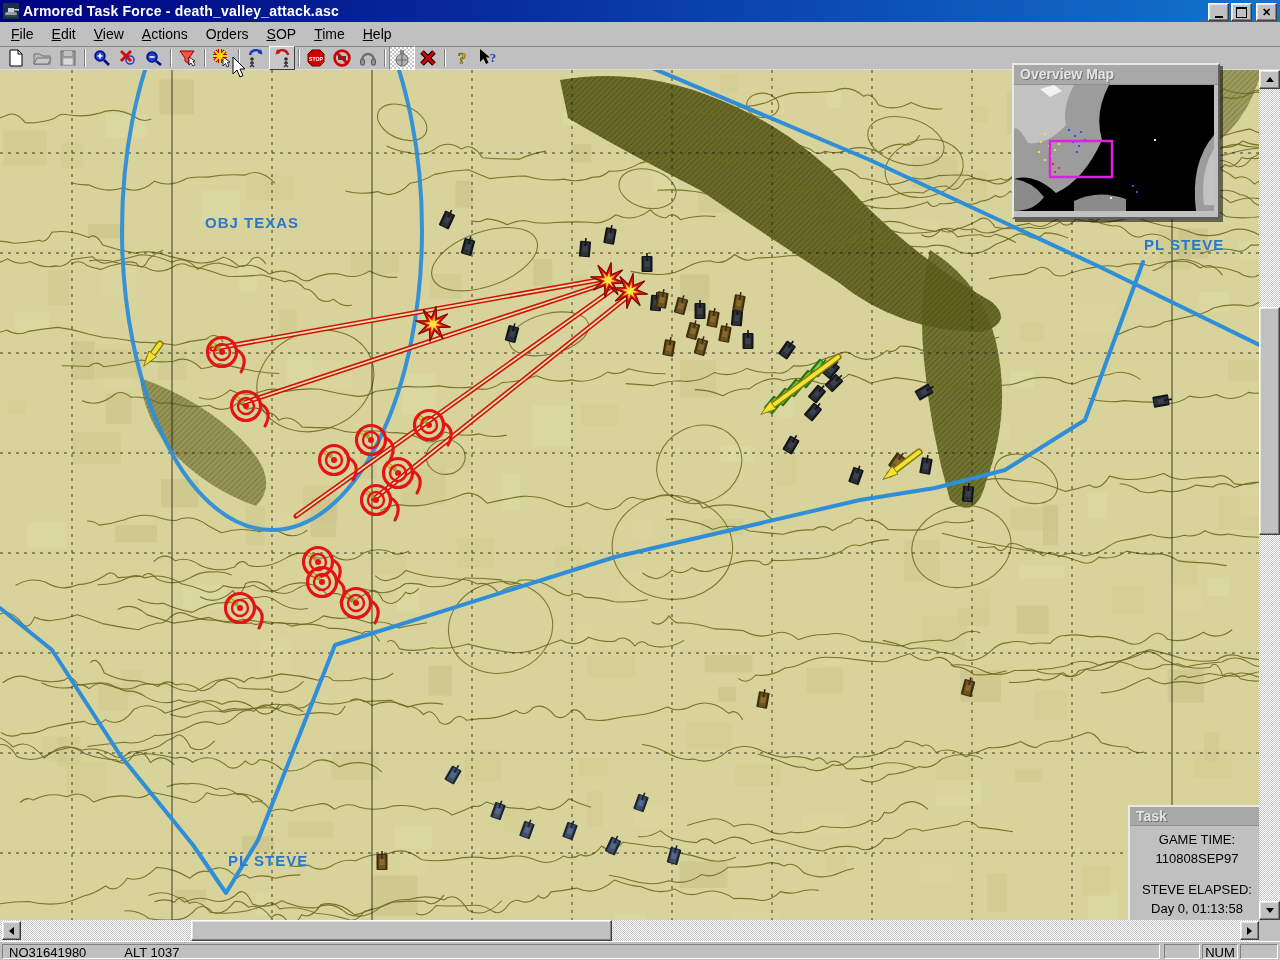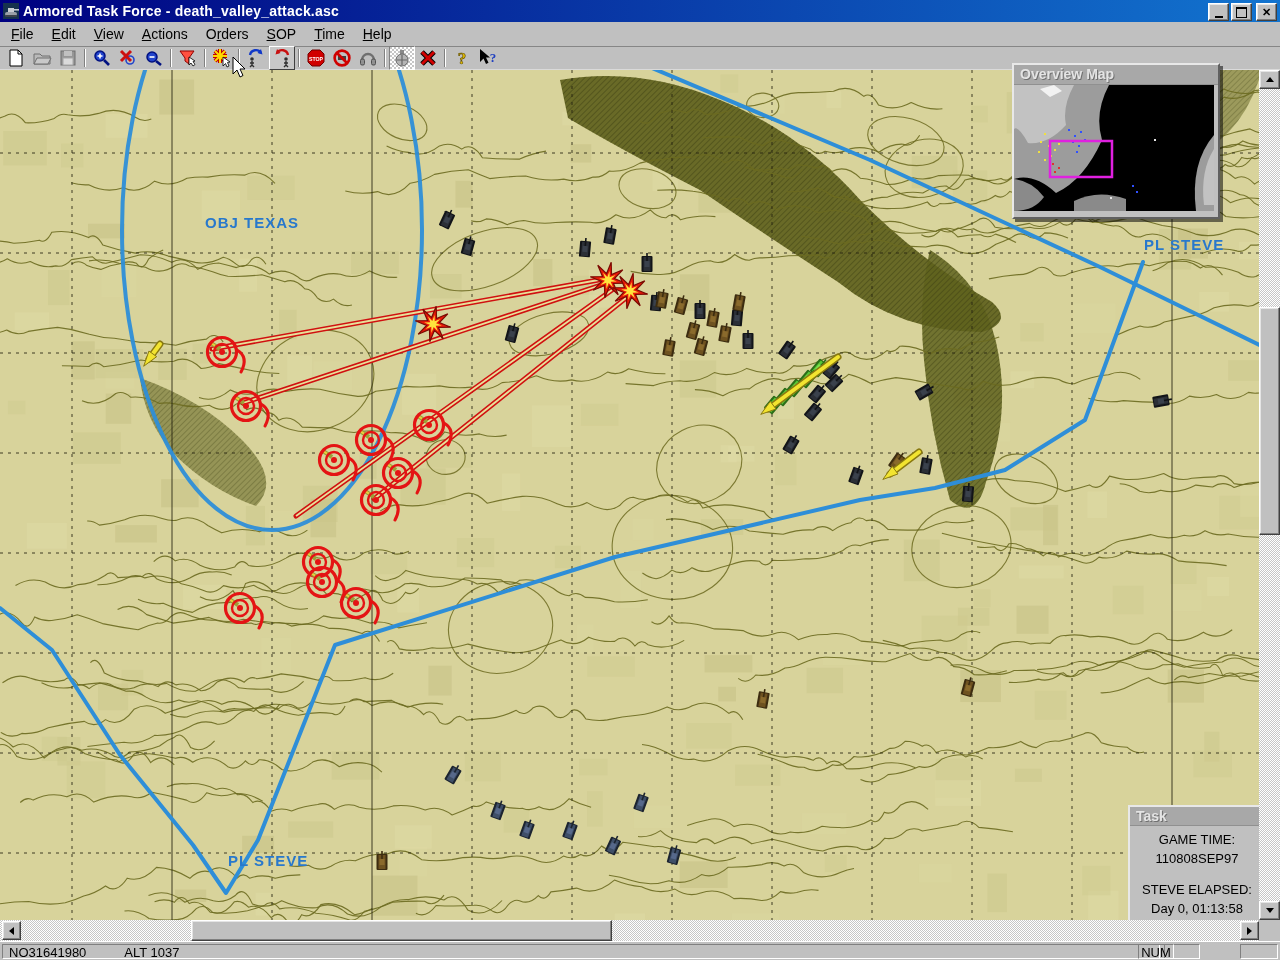--- a/index.html
+++ b/index.html
@@ -985,21 +985,21 @@
   <div style="position:absolute;left:1259px;top:920px;width:21px;height:21px;background:#c0c0c0;"></div>
 
   <div id="statusbar">
     <div class="spane" id="spLeft">
       <span>NO31641980</span>
       <span>ALT 1037</span>
     </div>
     <div class="spane spInd" style="left:1164px;">
         <span></span>
       </div>
-    <div class="spane spInd" style="left:1138px;">
+    <div class="spane spInd" style="left:1202px;">
         <span>NUM</span>
       </div>
     <div class="spane spInd" style="left:1240px;width:38px;">
         <span></span>
       </div>
   </div>
 
   <svg id="cursor" width="16" height="22">
     <path d="M1,1 L1,18 L5,14 L8,21 L11,19.5 L8,13 L13,13 Z" fill="#fff" stroke="#000" stroke-width="1"></path>
   </svg>

